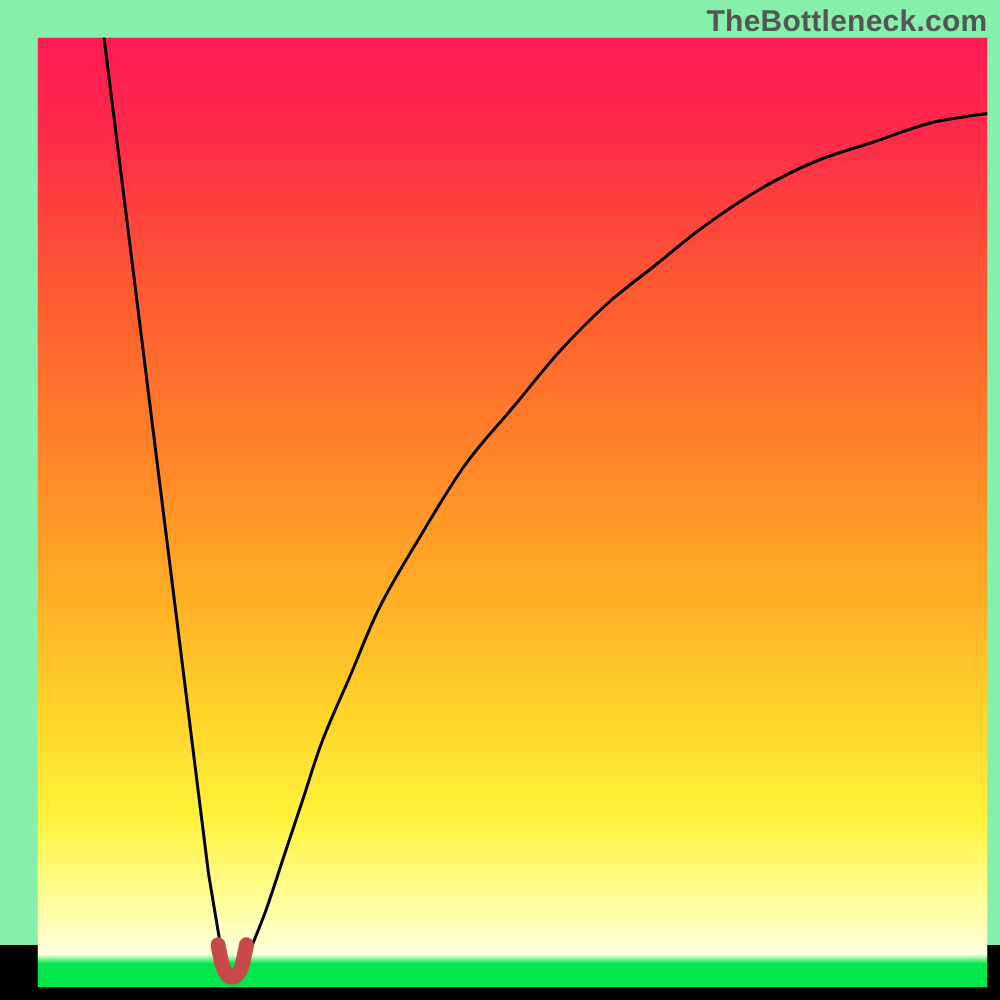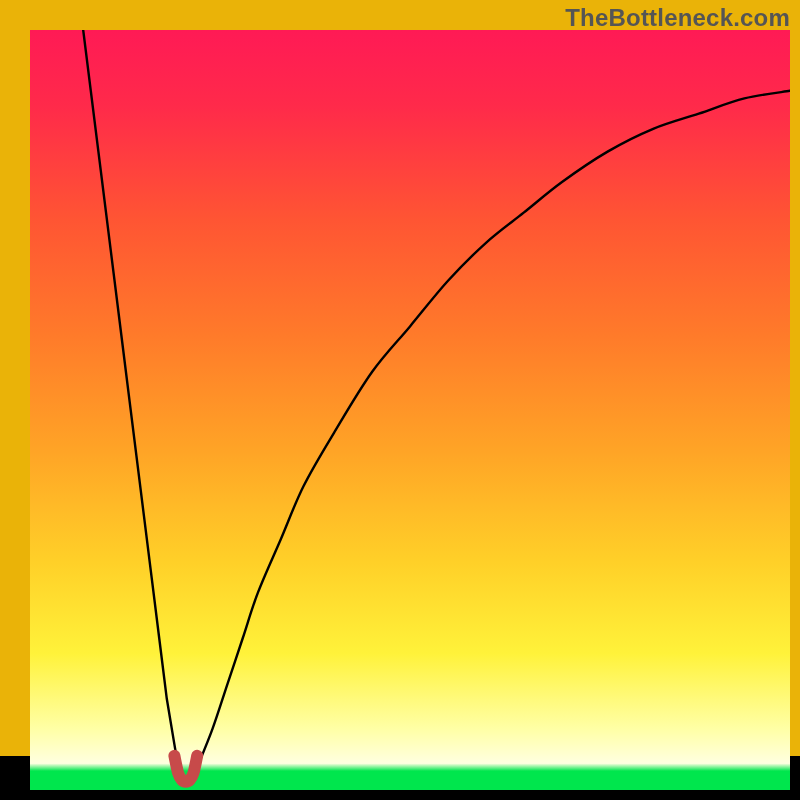--- a/index.html
+++ b/index.html
@@ -1,21 +1,21 @@
 <!DOCTYPE html>
 <html><head>
 <meta charset="utf-8">
 <style>
   * { margin: 0; padding: 0; box-sizing: border-box; }
   html, body { width: 800px; height: 800px; overflow: hidden; background: #000; }
   .frame {
     position: relative;
     width: 800px;
     height: 756px;
-    background: #eab308;
+    background: #86efac;
   }
   .watermark {
     position: absolute;
     top: 4px;
     right: 10px;
     font-family: Arial, Helvetica, sans-serif;
     font-size: 24px;
     font-weight: 600;
     color: #555;
     letter-spacing: 0.2px;

